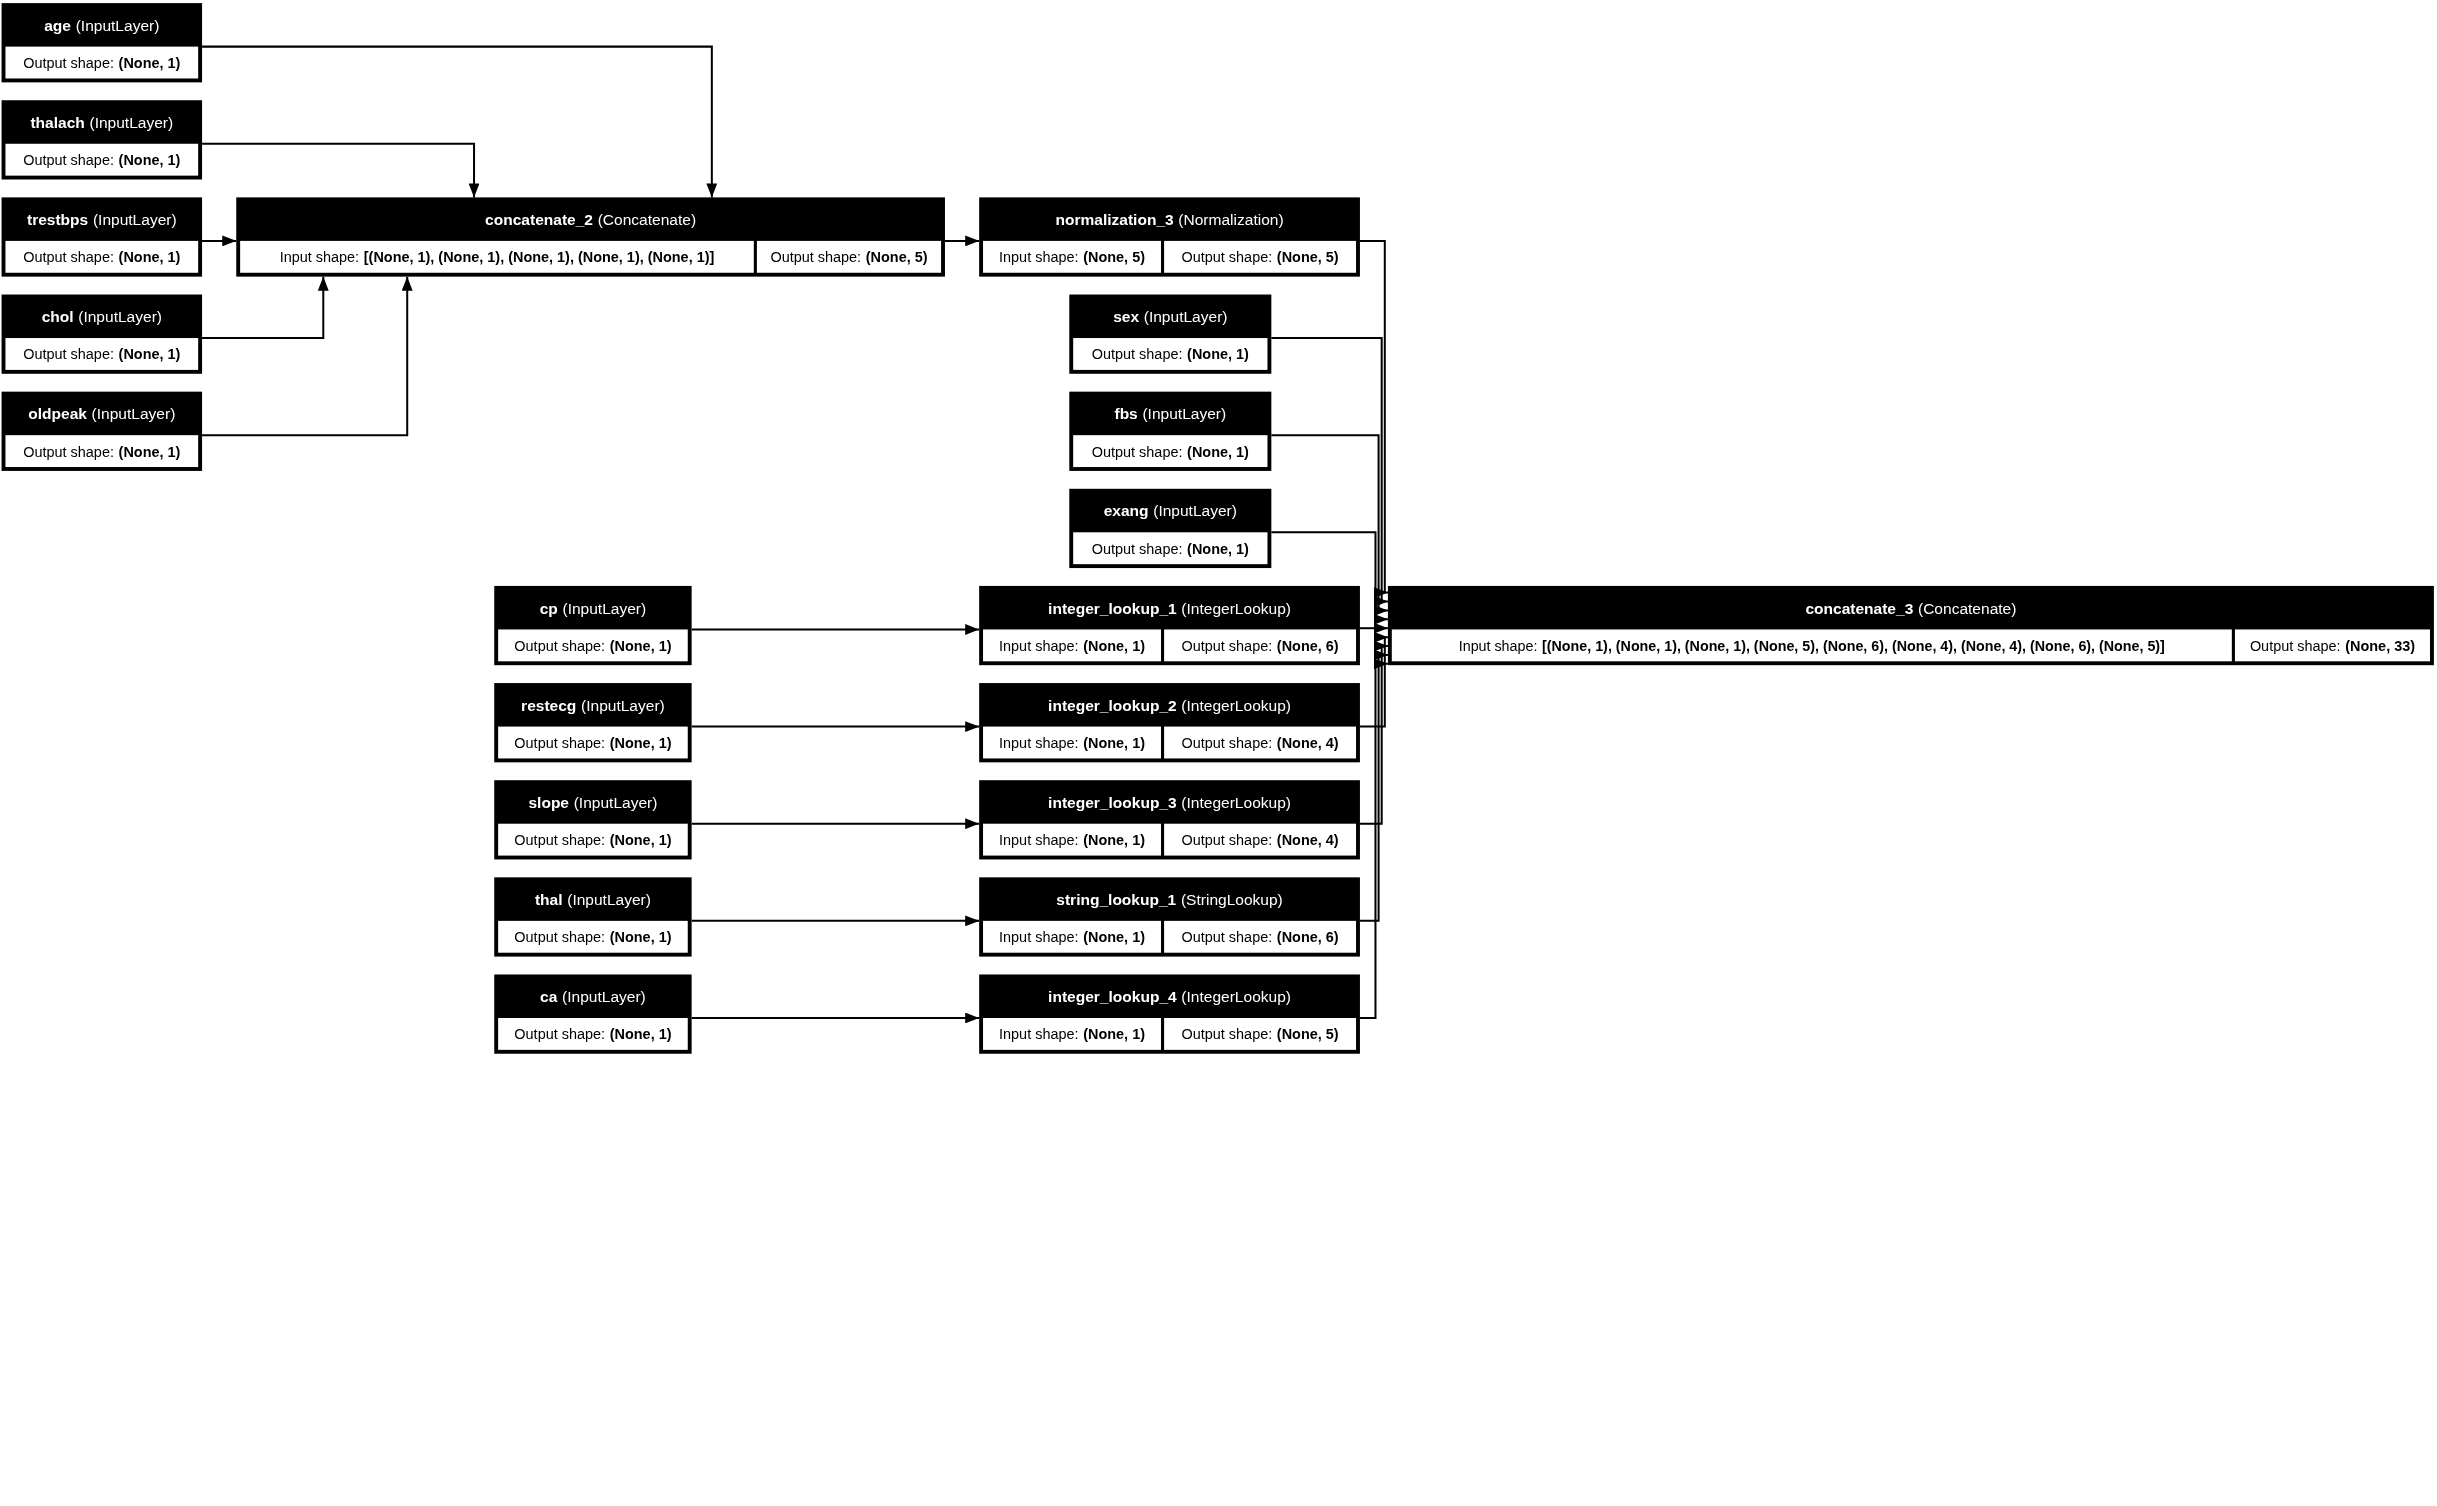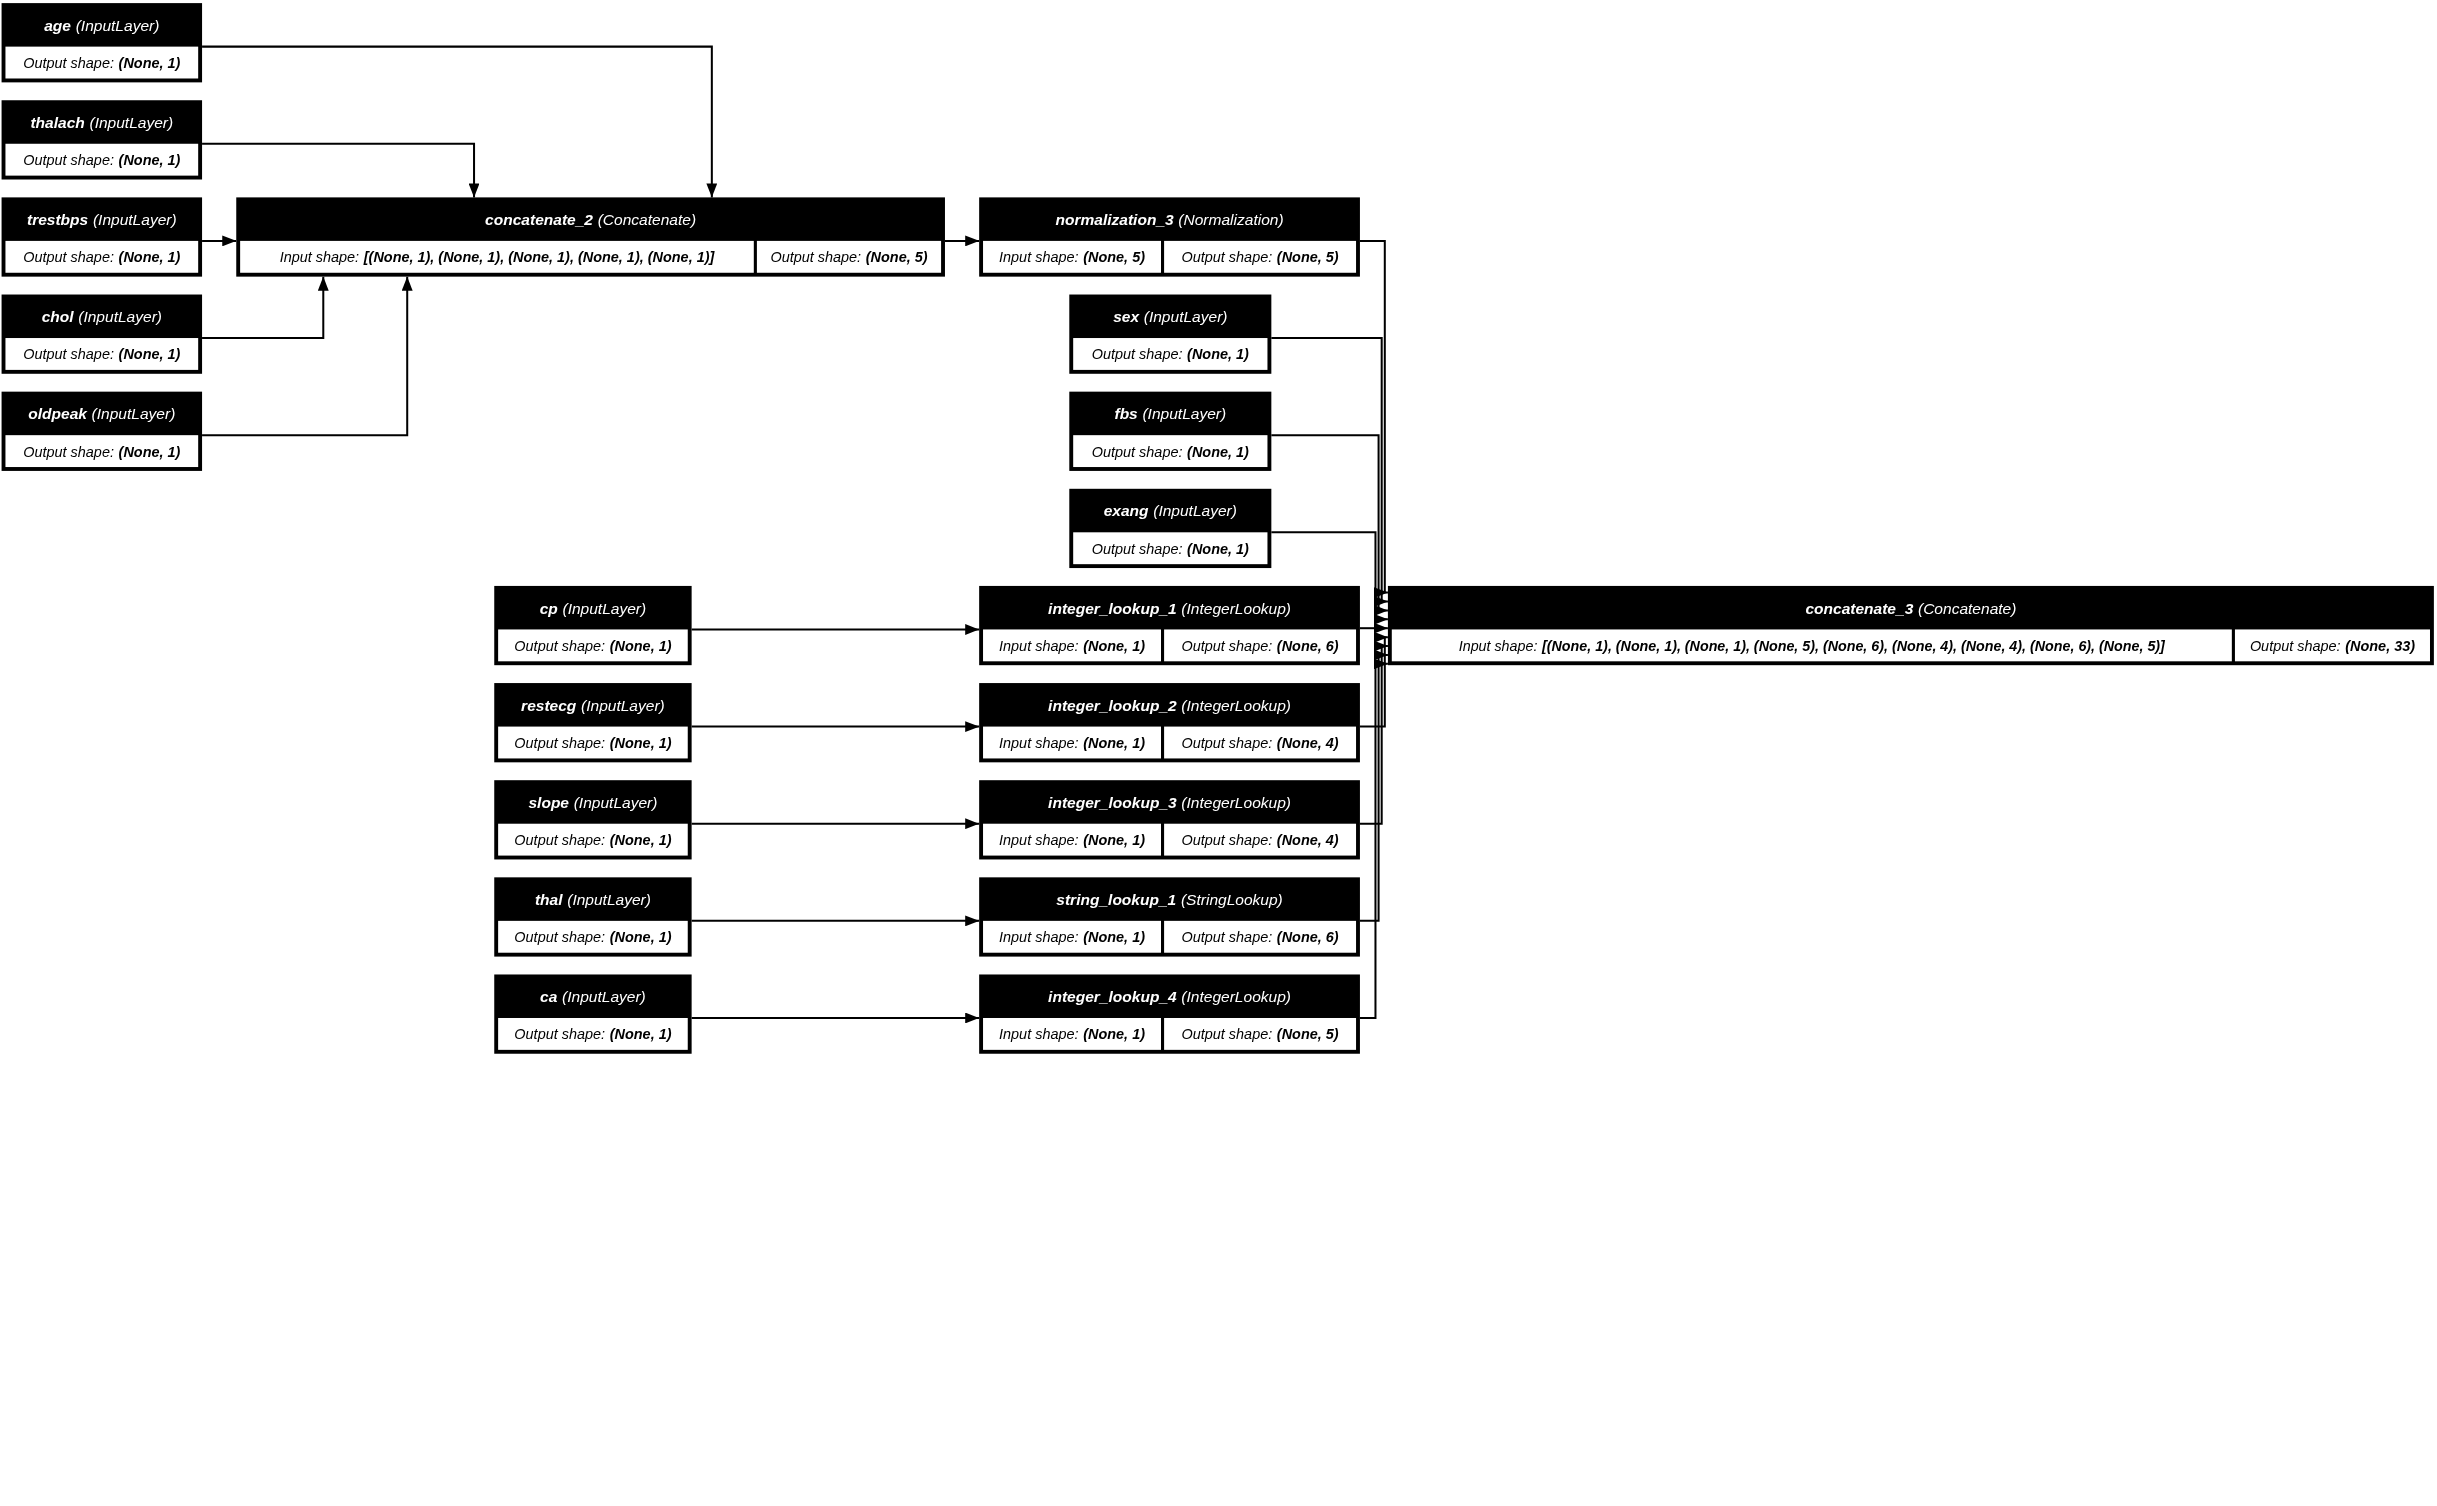--- a/index.html
+++ b/index.html
@@ -1,16 +1,16 @@
 <!DOCTYPE html>
 <html style="font-size:7.8px"><head>
 <meta charset="utf-8">
 <style>
   html, body { margin: 0; padding: 0; background: #ffffff; }
-  .diagram-wrap { width: 100%; font-style: italic; }
+  .diagram-wrap { width: 100%; }
   svg { display: block; width: 100%; height: auto; background: #ffffff; }
   text {
     font-family: "Liberation Sans", sans-serif;
     font-size: 10px;
     fill: #000000;
   }
   .title-text { fill: #ffffff; }
   .bold { font-weight: bold; }
   .node-box { fill: #000000; stroke: none; }
   .cell { fill: #ffffff; stroke: none; }

